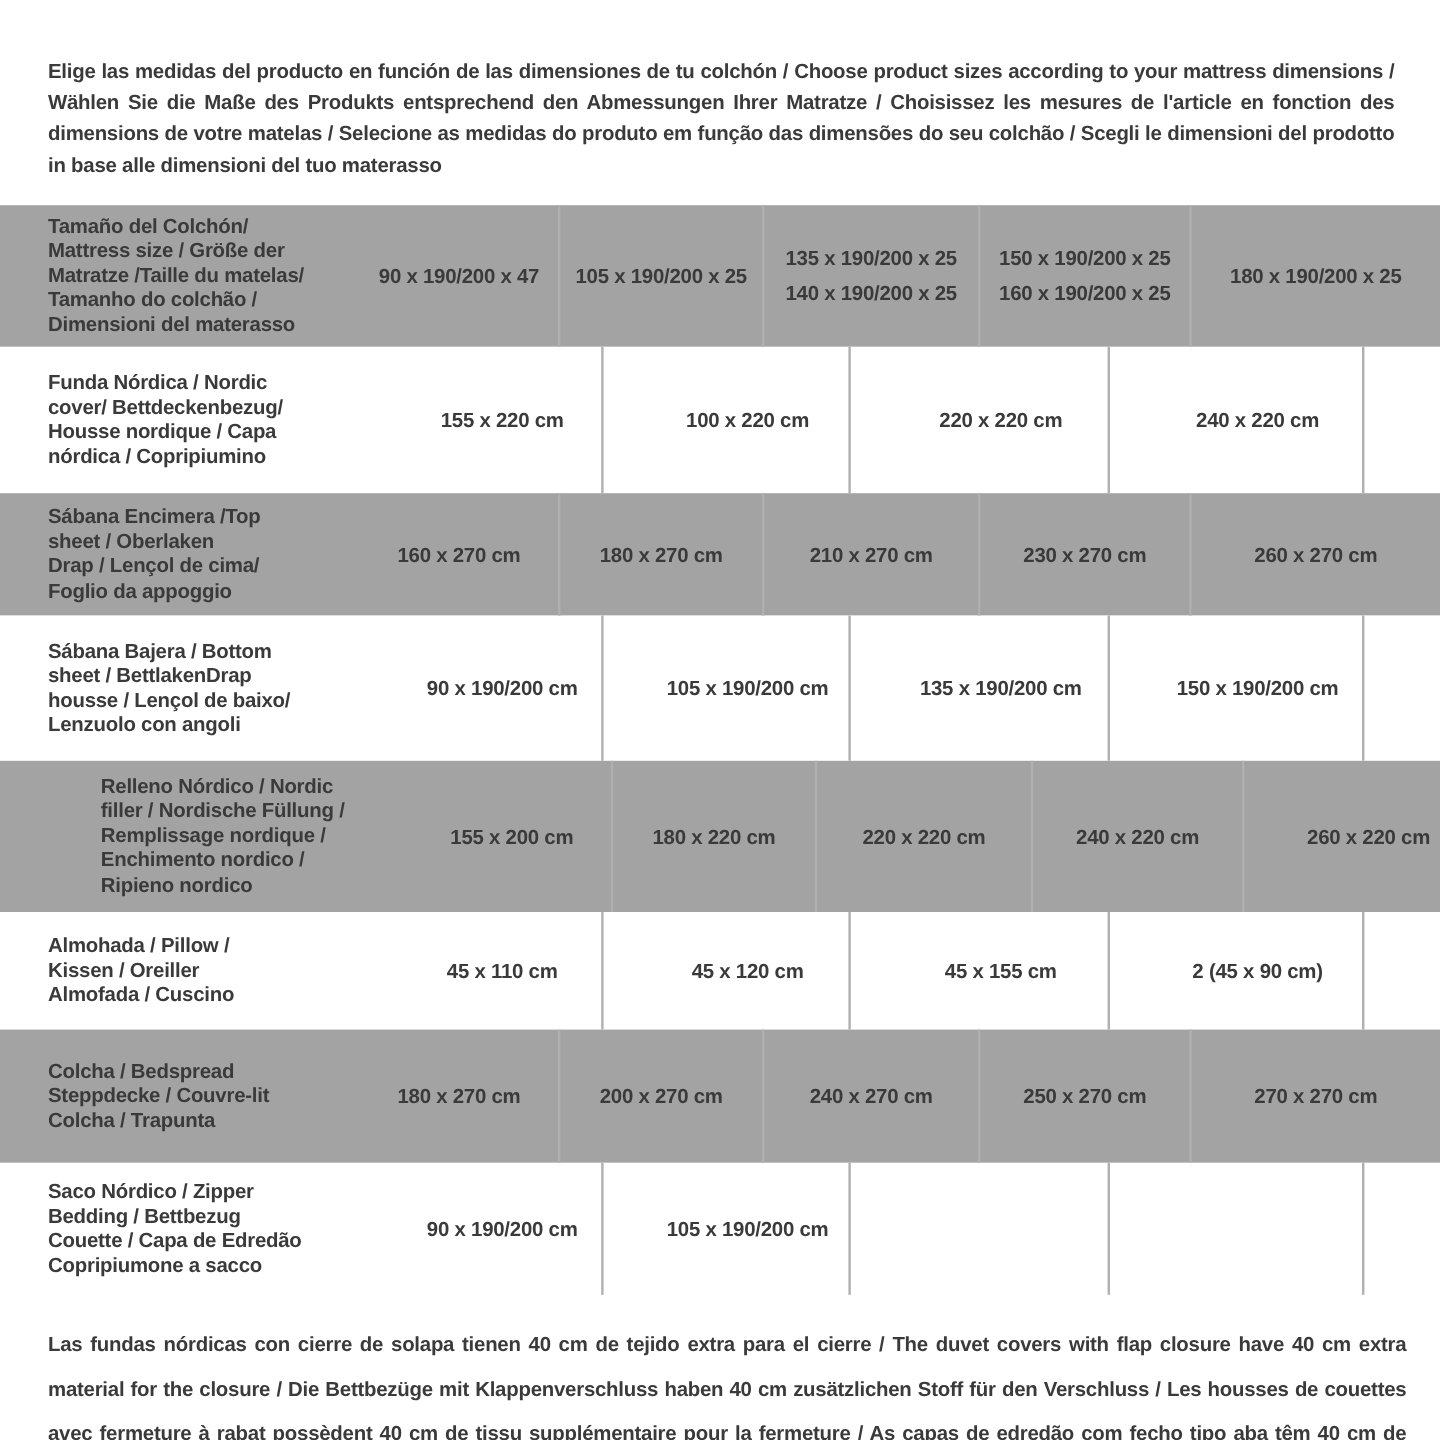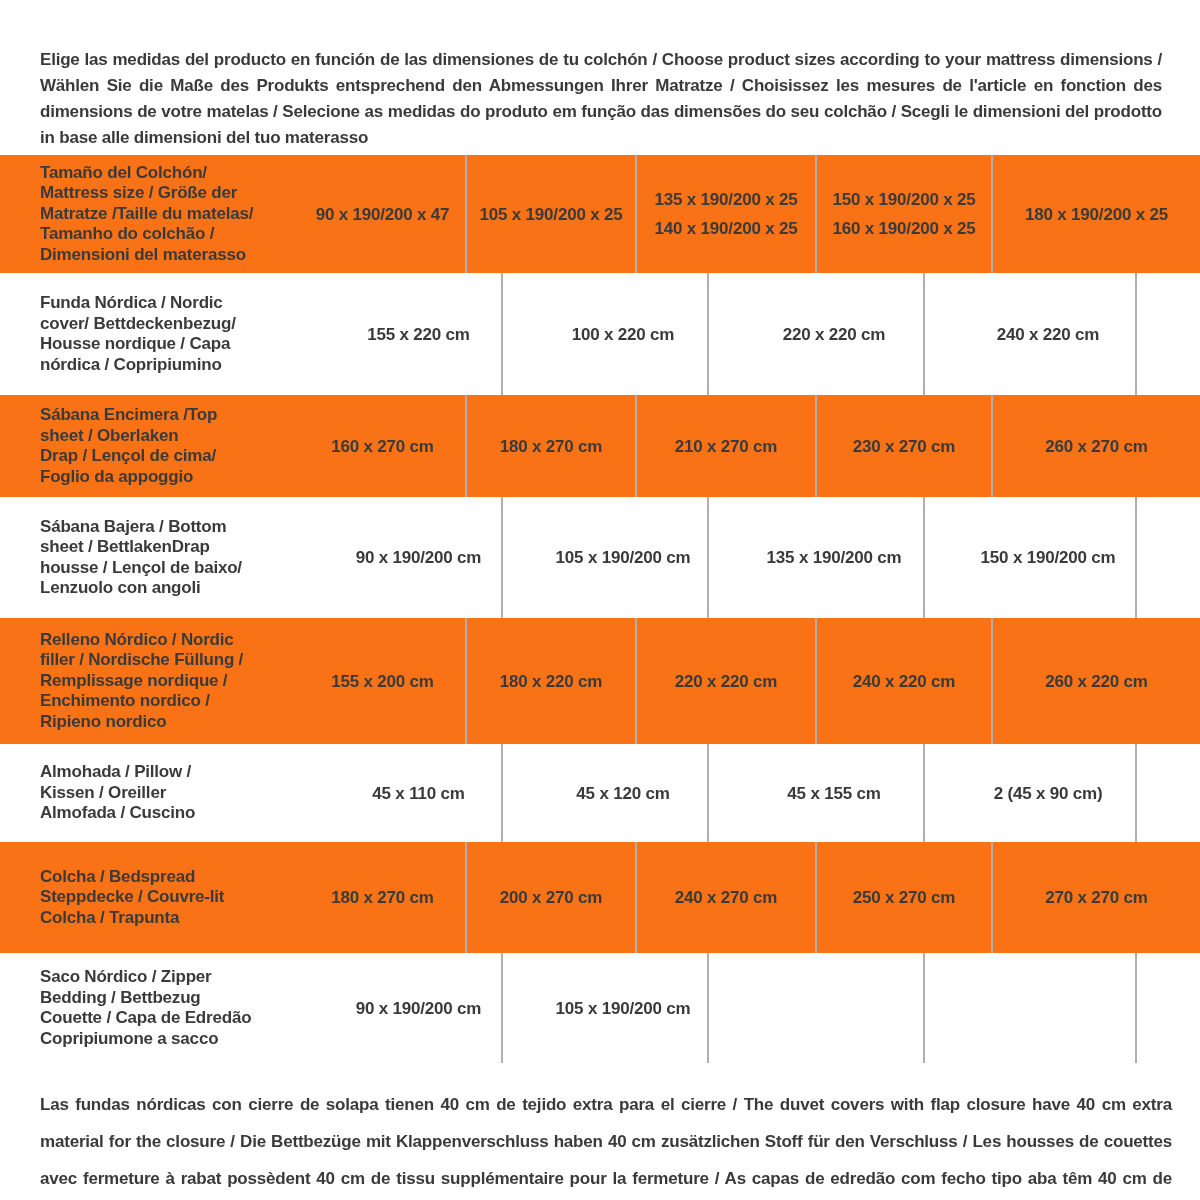--- a/index.html
+++ b/index.html
@@ -17,37 +17,37 @@
     height: 1200px;
     position: relative;
   }
   .intro {
     font-weight: bold;
     font-size: 17px;
     line-height: 26px;
     letter-spacing: -0.2px;
     text-align: justify;
     margin: 0;
-    padding: 47px 38px 4px 40px;
+    padding: 47px 38px 20px 40px;
   }
   .size-table {
     width: 1200px;
   }
   .row {
     display: grid;
     grid-template-columns: 300px 167px 170px 180px 176px 207px;
     box-sizing: border-box;
   }
-  .row.gray { background: #f97316; }
+  .row.gray { background: #a3a3a3; }
   .row.white { background: #ffffff; gap: 36px; }
   .r1 { height: 118px; }
   .r2 { height: 122px; }
   .r3 { height: 102px; }
   .r4 { height: 121px; }
-  .r5 { height: 126px; }
+  .r5 { height: 126px; padding-left: 44px; }
   .r6 { height: 98px; }
   .r7 { height: 111px; }
   .r8 { height: 110px; }
   .cell {
     display: flex;
     align-items: center;
     box-sizing: border-box;
     overflow: hidden;
   }
   

